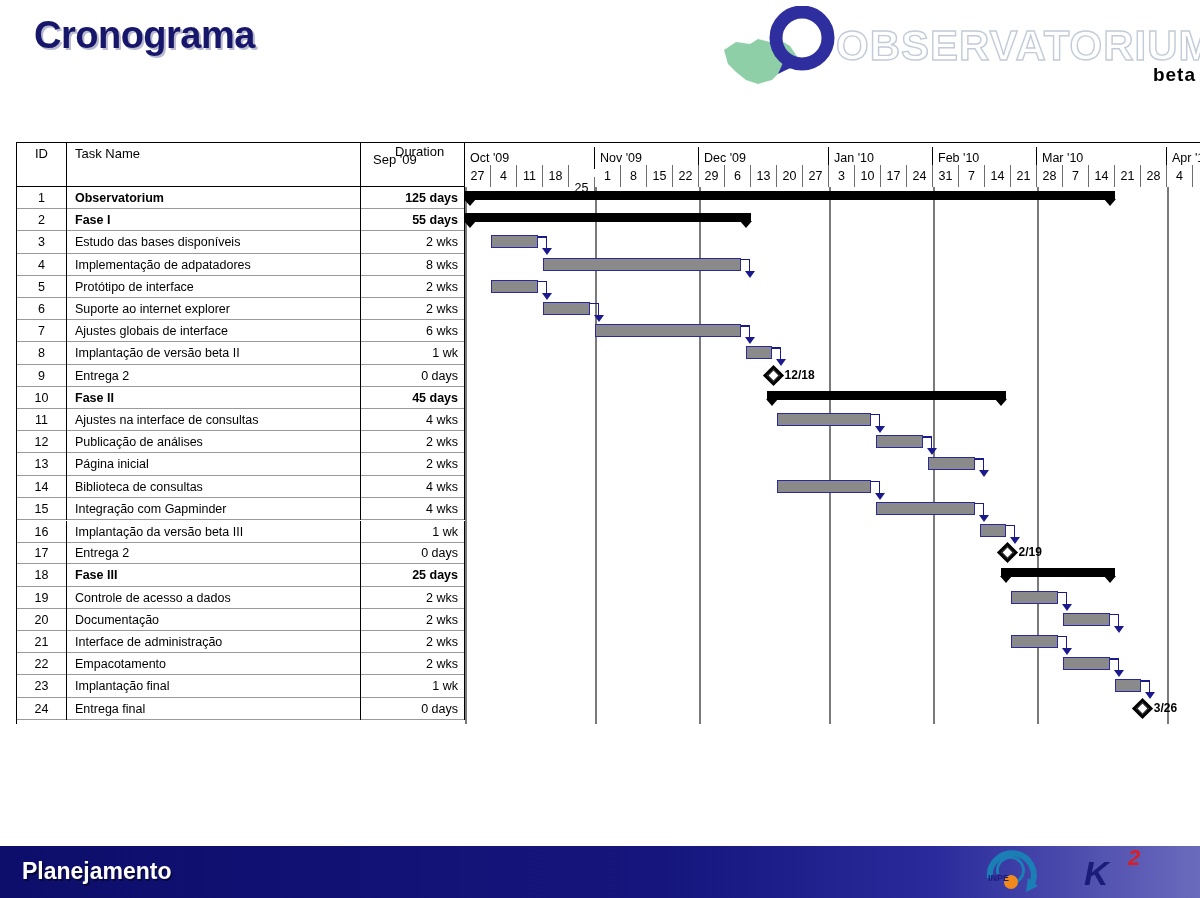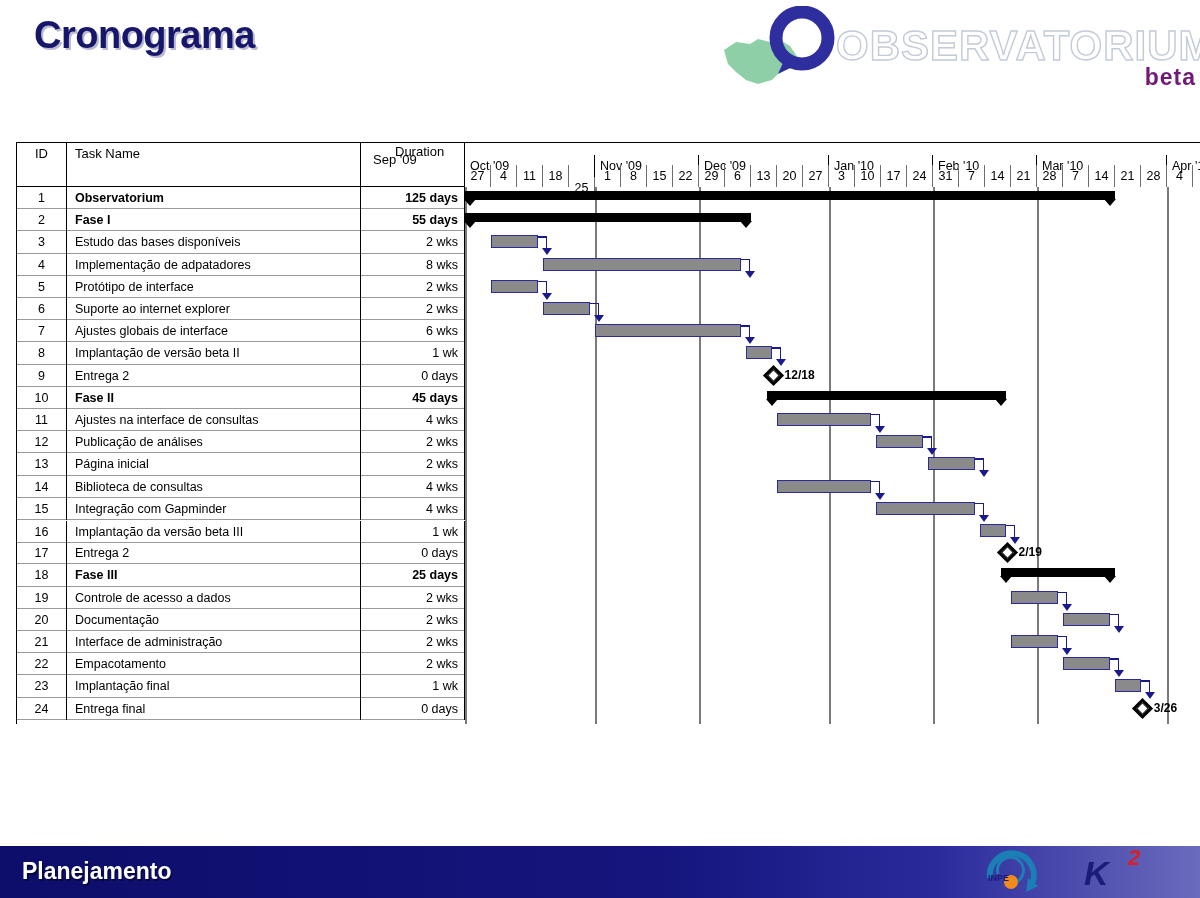--- a/index.html
+++ b/index.html
@@ -23,21 +23,21 @@
   #brand-wordmark{
     position:absolute;left:130px;top:16px;
     font-size:42px;font-weight:bold;letter-spacing:1px;
     color:#ffffff;
     -webkit-text-stroke:1.4px #c3cbd8;
     text-shadow:0 0 0 #c3cbd8;
     white-space:nowrap;
   }
   #brand-beta{
     position:absolute;right:2px;top:58px;
-    font-size:23px;font-weight:bold;color:#701a75;
+    font-size:19px;font-weight:bold;color:#000000;
     letter-spacing:1px;
   }
 
   
   #gantt{
     position:absolute;left:16px;top:142px;
     width:1184px;height:582px;
     border-top:1px solid #000;border-left:1px solid #000;
     box-sizing:border-box;
   }
@@ -63,21 +63,21 @@
   .cell.id{left:0;width:50px;text-align:center;}
   .cell.task{left:50px;width:294px;padding-left:8px;}
   .cell.dur{left:344px;width:104px;text-align:right;padding-right:6px;}
   .lvl1{font-weight:bold;padding-left:8px;}
   .lvl2{font-weight:bold;padding-left:28px;}
   .lvl3{padding-left:62px;}
   .dur-b{font-weight:bold;}
 
   
   #time-pane{position:absolute;left:448px;top:0;right:0;height:100%;overflow:hidden;}
-  #month-row{position:absolute;left:0;top:12px;height:22px;width:100%;}
+  #month-row{position:absolute;left:0;top:4px;height:22px;width:100%;}
   #week-row{position:absolute;left:0;top:22px;height:22px;width:100%;}
   .month-cell{
     position:absolute;top:0;height:22px;line-height:22px;
     font-size:12.5px;color:#000;padding-left:5px;box-sizing:border-box;
     border-right:1px solid #000;white-space:nowrap;overflow:hidden;
   }
   .week-cell{
     position:absolute;top:0;height:22px;line-height:22px;
     font-size:12.5px;color:#000;text-align:center;box-sizing:border-box;
     border-right:1px solid #6e6e6e;white-space:nowrap;

